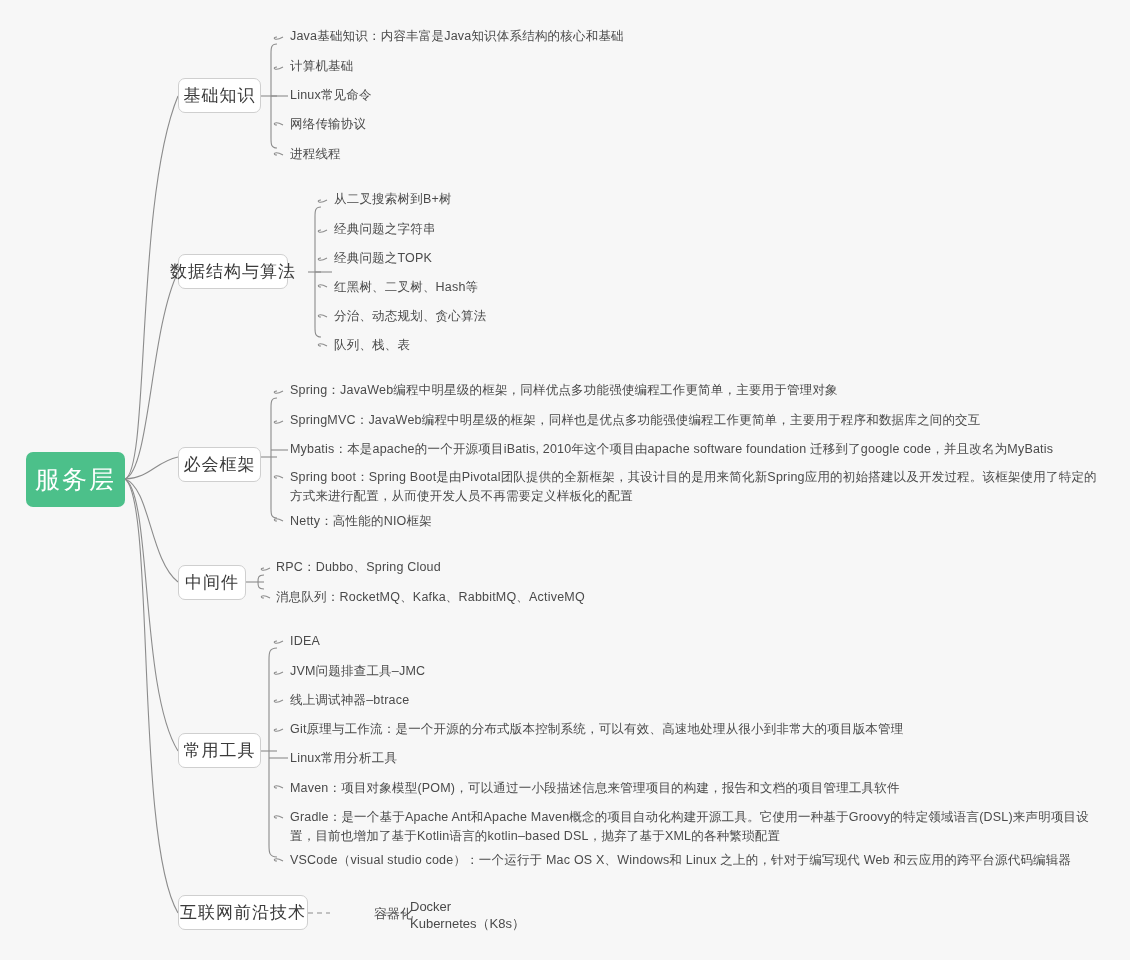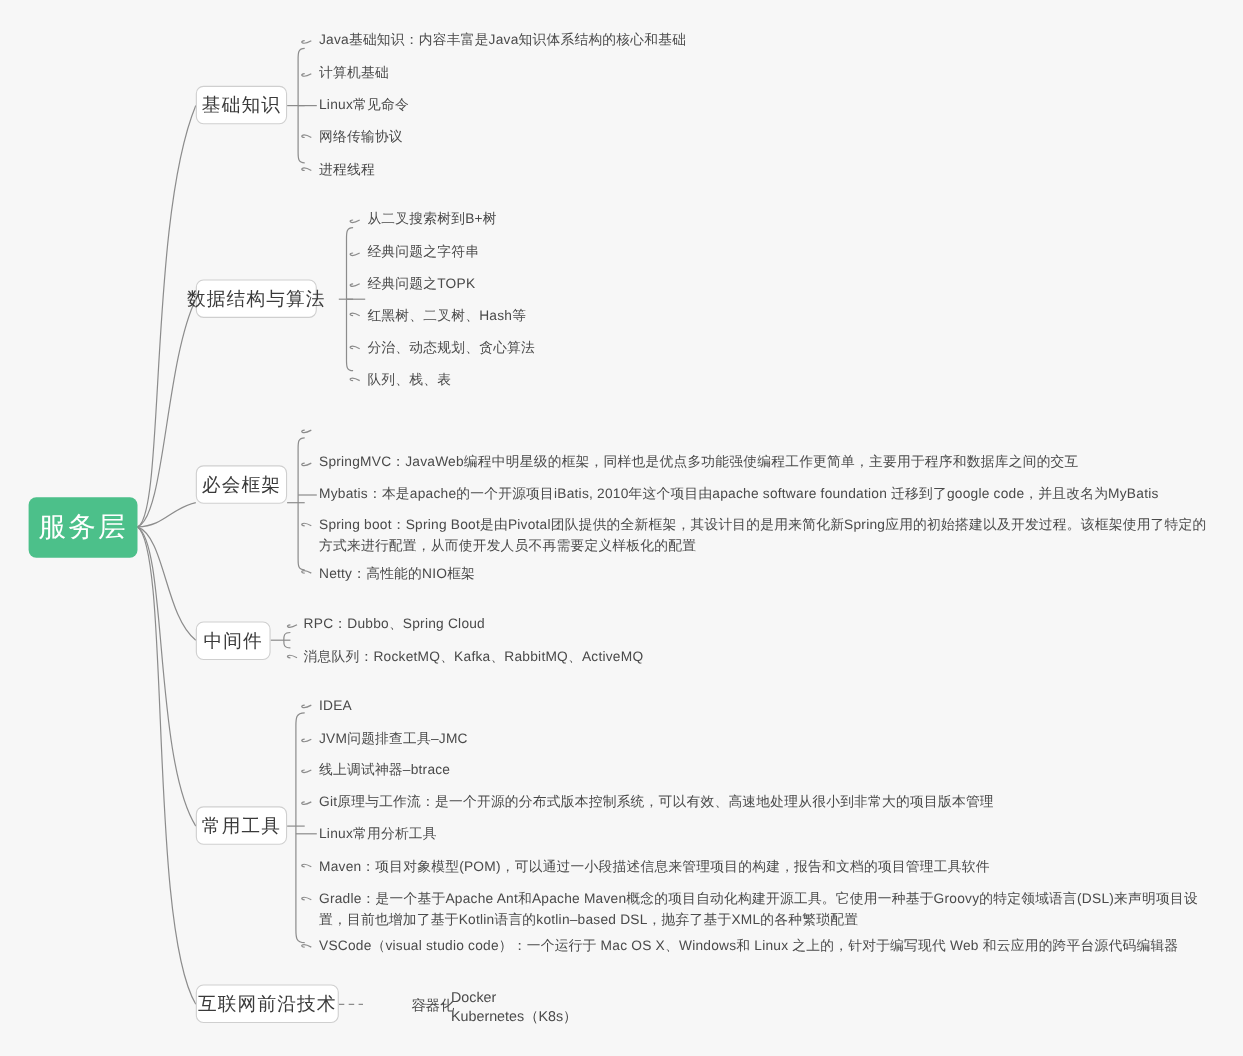--- a/index.html
+++ b/index.html
@@ -167,22 +167,25 @@
   <div class="leaf" style="left: 334px; top: 278px; width: 330px; color: rgb(74, 74, 74);">
     <span>红黑树、二叉树、Hash等</span>
   </div>
   <div class="leaf" style="left: 334px; top: 307px; width: 330px; color: rgb(74, 74, 74);">
     <span>分治、动态规划、贪心算法</span>
   </div>
   <div class="leaf" style="left: 334px; top: 336px; width: 330px; color: rgb(74, 74, 74);">
     <span>队列、栈、表</span>
   </div>
 
-  <div class="branch-node" style="left: 178px; top: 423px; width: 83px; height: 35px; background: rgb(255, 255, 255); border-color: rgb(207, 207, 207); color: rgb(58, 58, 58); font-family: Liberation Serif, serif;">
+  <div class="branch-node" style="left: 178px; top: 447px; width: 83px; height: 35px; background: rgb(255, 255, 255); border-color: rgb(207, 207, 207); color: rgb(58, 58, 58); font-family: Liberation Serif, serif;">
     <span>必会框架</span>
+  </div>
+  <div class="leaf" style="left: 290px; top: 381px; width: 810px; color: rgb(74, 74, 74);">
+    <span>Spring：JavaWeb编程中明星级的框架，同样优点多功能强使编程工作更简单，主要用于管理对象</span>
   </div>
   <div class="leaf" style="left: 290px; top: 411px; width: 810px; color: rgb(74, 74, 74);">
     <span> SpringMVC：JavaWeb编程中明星级的框架，同样也是优点多功能强使编程工作更简单，主要用于程序和数据库之间的交互</span>
   </div>
   <div class="leaf" style="left: 290px; top: 440px; width: 810px; color: rgb(74, 74, 74);">
     <span>Mybatis：本是apache的一个开源项目iBatis, 2010年这个项目由apache software foundation 迁移到了google code，并且改名为MyBatis</span>
   </div>
   <div class="leaf" style="left: 290px; top: 468px; width: 810px; color: rgb(74, 74, 74);">
     <span>Spring boot：Spring Boot是由Pivotal团队提供的全新框架，其设计目的是用来简化新Spring应用的初始搭建以及开发过程。该框架使用了特定的方式来进行配置，从而使开发人员不再需要定义样板化的配置</span>
   </div>

